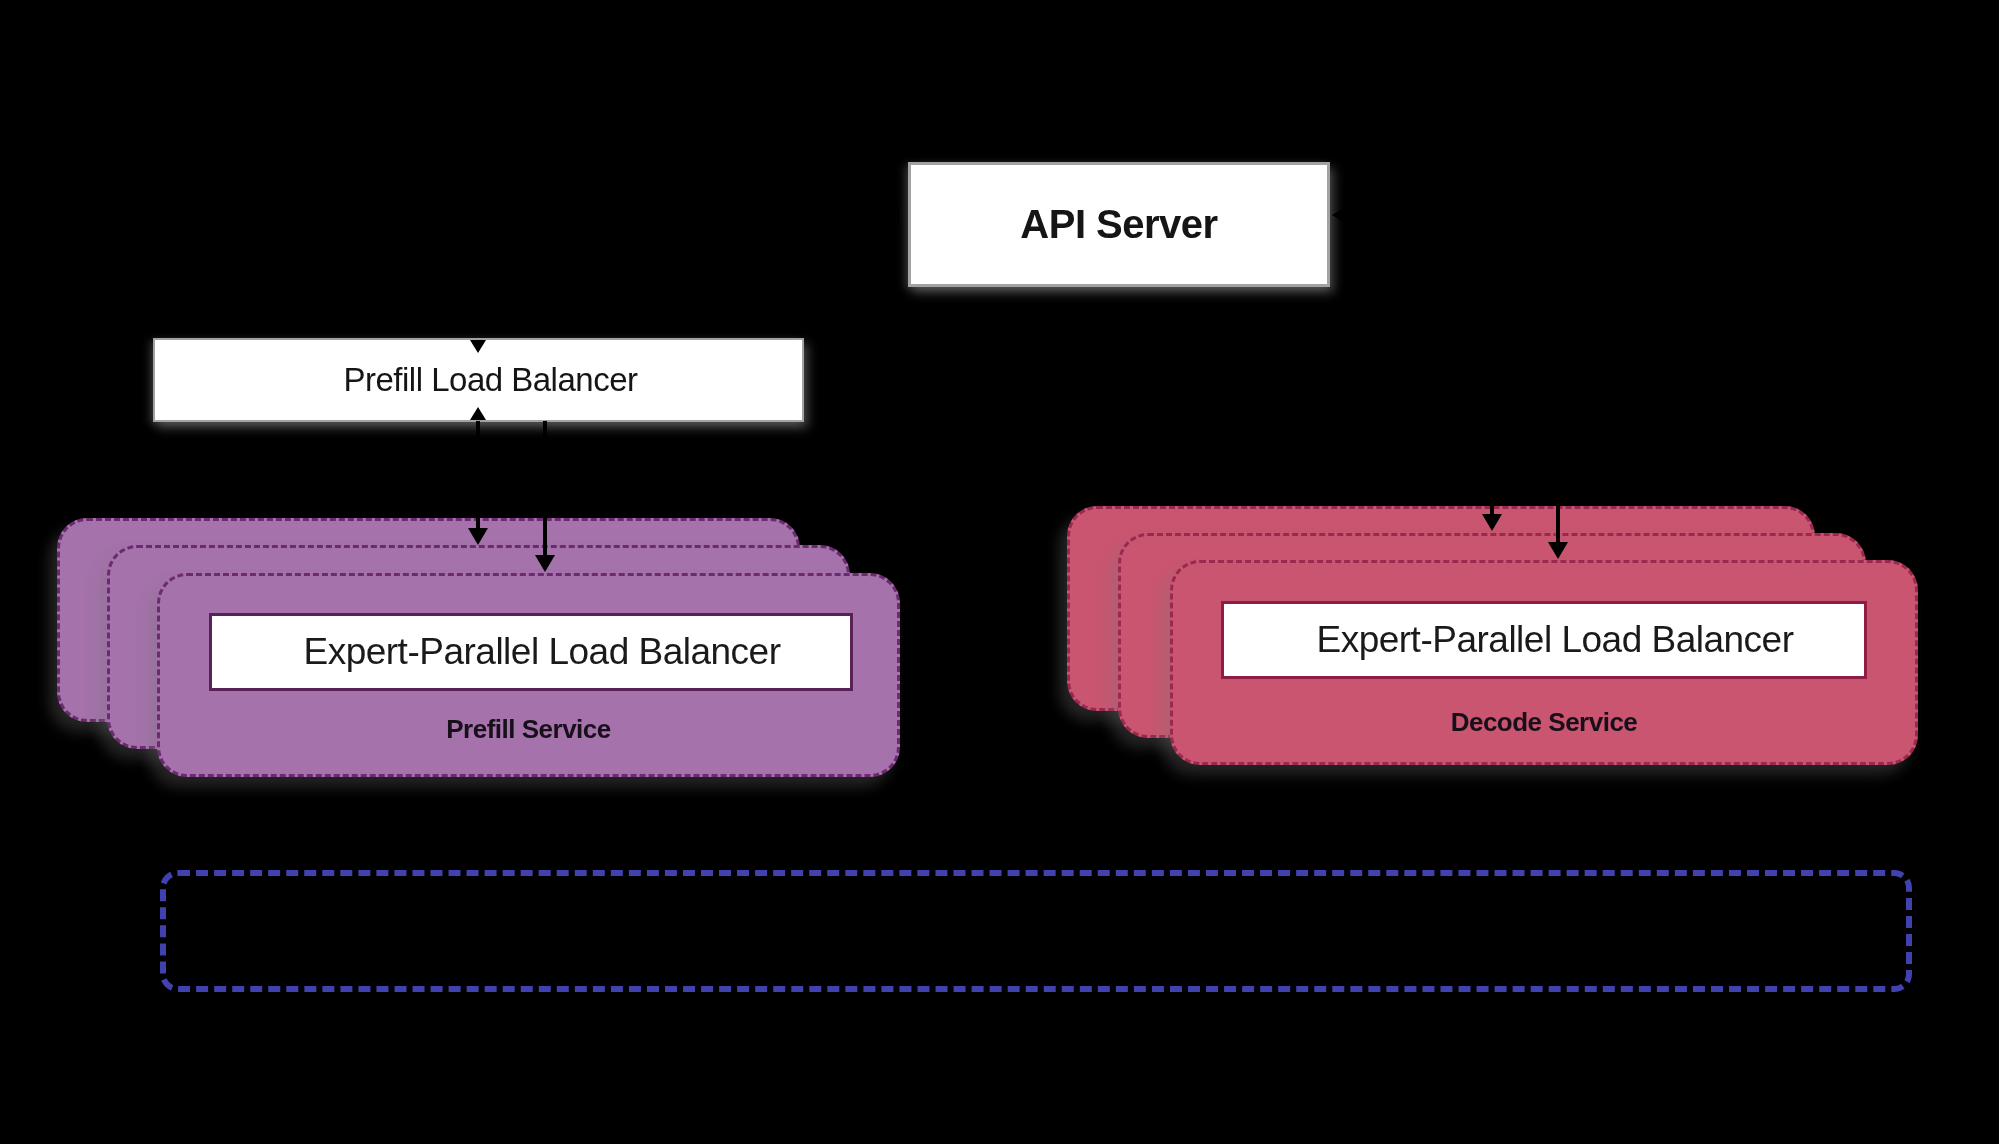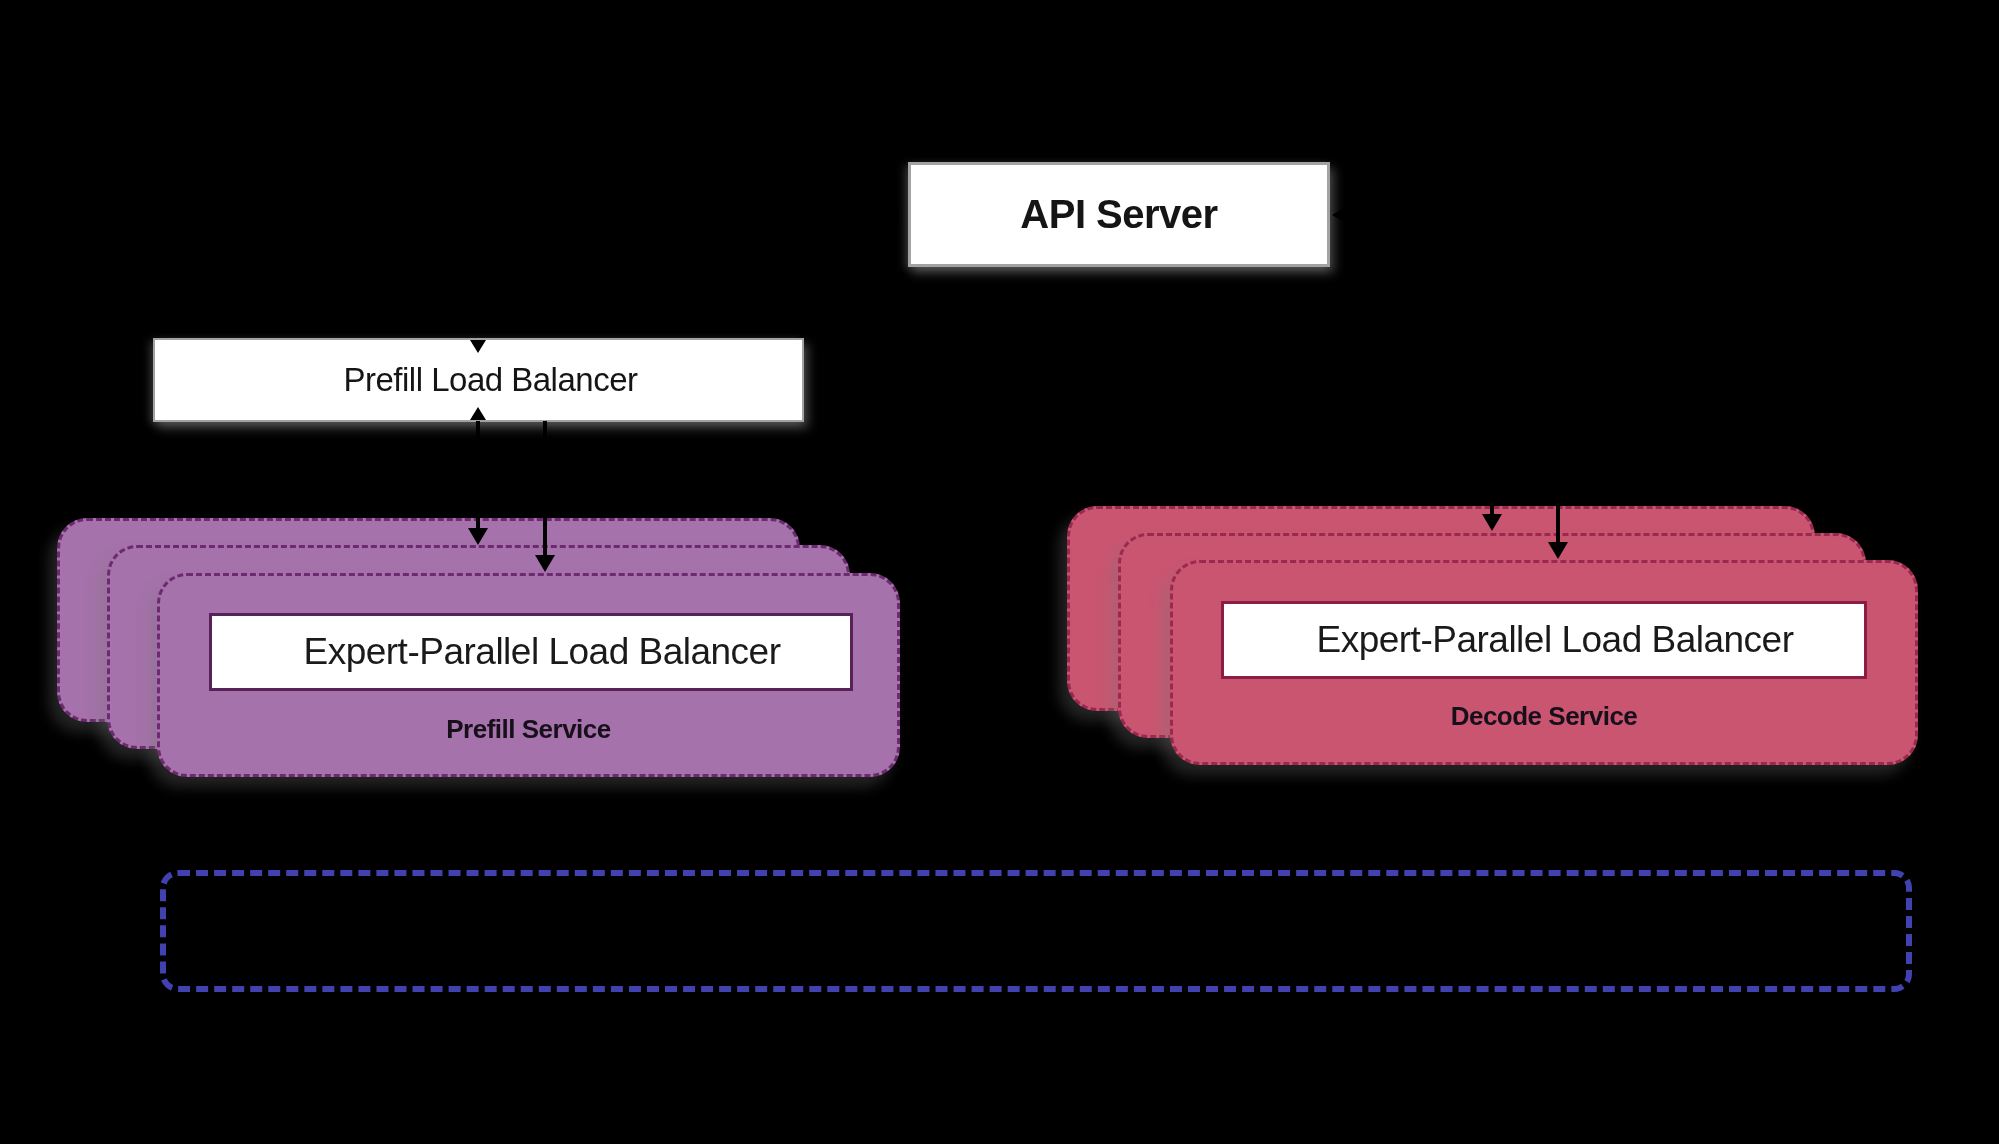--- a/index.html
+++ b/index.html
@@ -26,21 +26,21 @@
     box-sizing: border-box;
     background: #ffffff;
     border: 3px solid #a2a2a2;
     box-shadow: 4px 6px 10px rgba(150,150,150,0.45), -4px 2px 8px rgba(110,110,110,0.35);
     display: flex;
     align-items: center;
     justify-content: center;
     color: #151515;
     letter-spacing: -0.5px;
   }
-  .node.api    { left: 908px;  top: 162px; width: 422px; height: 105px; font-size: 40px; font-weight: 700; }
+  .node.api    { left: 908px;  top: 162px; width: 422px; height: 125px; font-size: 40px; font-weight: 700; }
   .node.lb     { font-size: 33px; font-weight: 500; border-width: 2px; }
   .node.prefill-lb { left: 153px;  top: 338px; width: 651px; height: 84px; padding-left: 24px; }
   .node.decode-lb  { left: 1167px; top: 325px; width: 651px; height: 80px; }
 
   
   .card {
     position: absolute;
     box-sizing: border-box;
     width: 743px;
     height: 204px;
@@ -82,21 +82,21 @@
     position: absolute;
     left: 0;
     width: 100%;
     text-align: center;
     font-size: 26px;
     font-weight: 700;
     color: #17101a;
     letter-spacing: -0.5px;
   }
   .p-front .service-label { top: 138px; }
-  .r-front .service-label { top: 138px; }
+  .r-front .service-label { top: 144px; }
 
   
   .stem { position: absolute; width: 4px; background: var(--ink); z-index: 4; }
   .stem.s1 { left: 476px;  top: 421px; height: 108px; }
   .stem.s2 { left: 543px;  top: 421px; height: 135px; }
   .stem.s3 { left: 1490px; top: 405px; height: 110px; }
   .stem.s4 { left: 1556px; top: 405px; height: 138px; }
 
   .head { position: absolute; width: 0; height: 0; z-index: 5; }
   .head.down { border-left: 10px solid transparent; border-right: 10px solid transparent; border-top: 17px solid var(--ink); }

